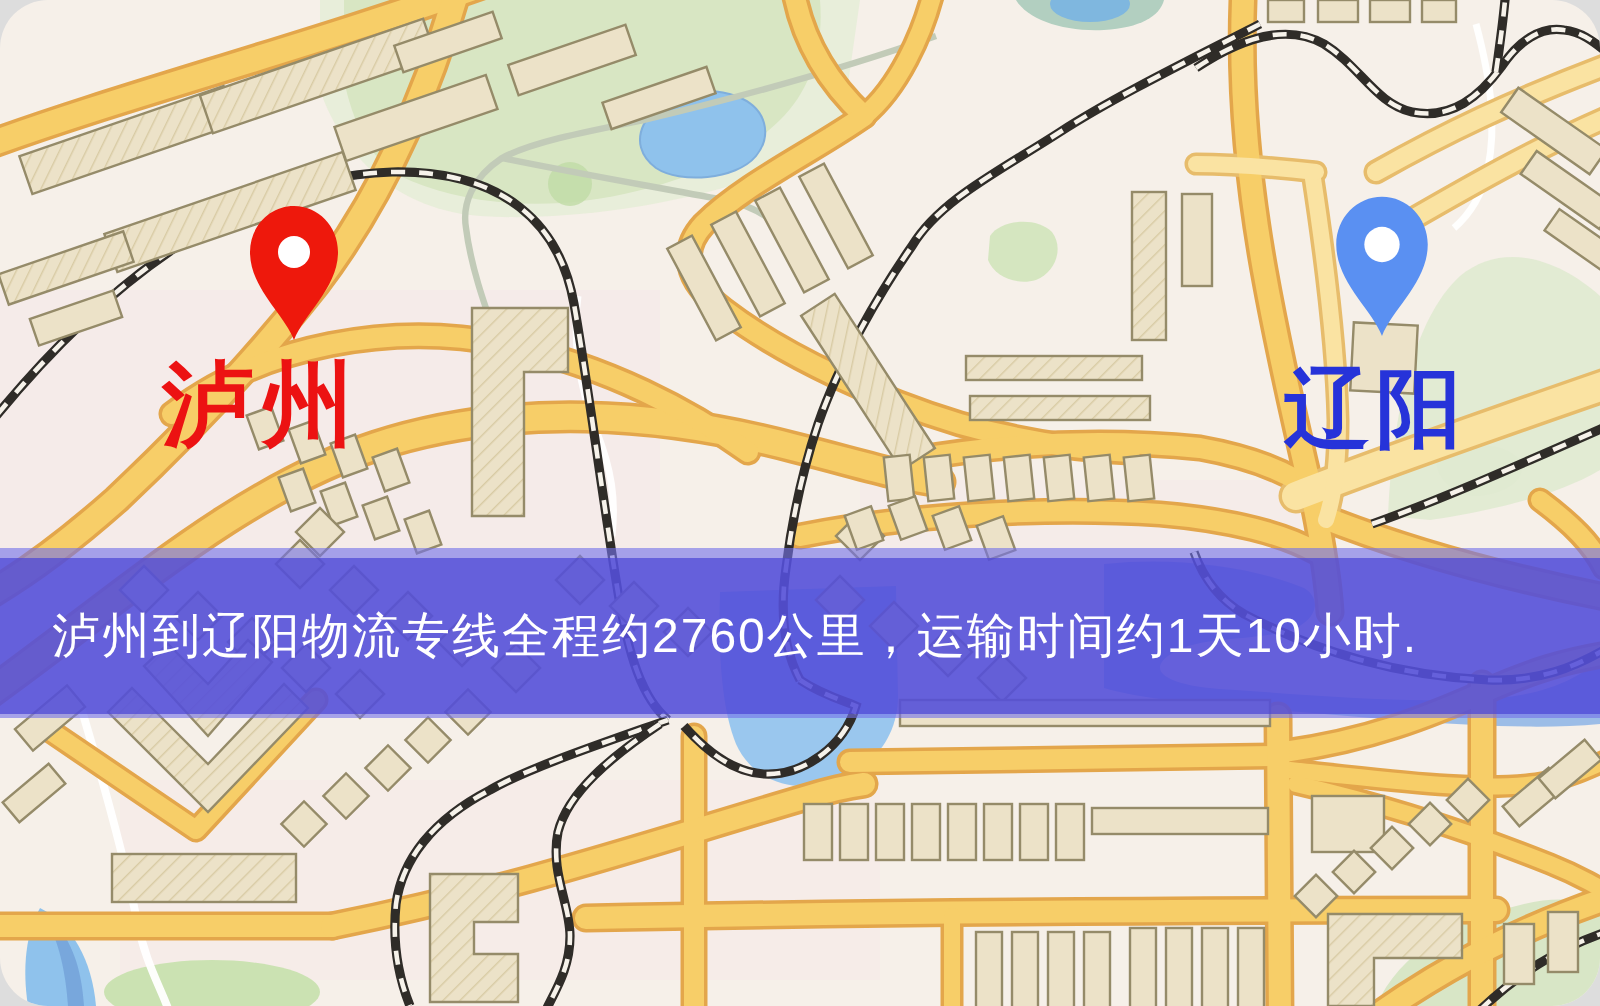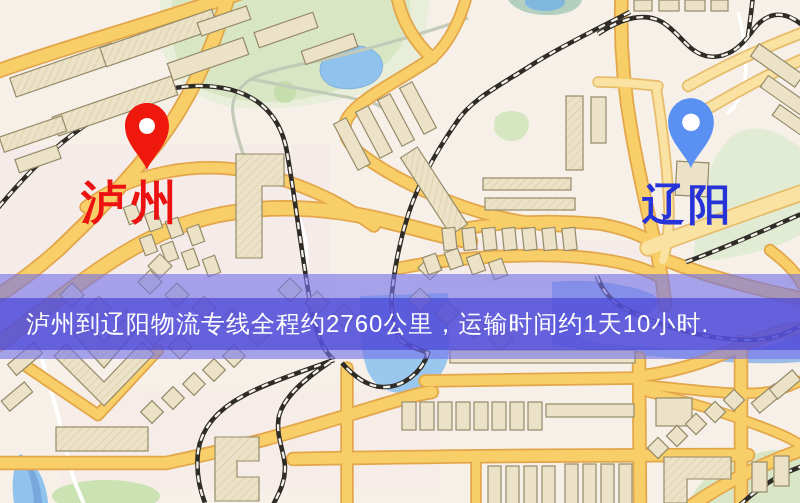--- a/index.html
+++ b/index.html
@@ -1,22 +1,22 @@
 <!DOCTYPE html>
 <html><head>
 <meta charset="utf-8">
 <style>
   html,body{margin:0;padding:0;background:#ddd;}
   .stage{position:relative;width:800px;height:503px;overflow:hidden;
-         font-family:"Liberation Sans","DejaVu Sans",sans-serif;}
+         font-family:"Liberation Sans","DejaVu Sans",sans-serif;border-radius:24px;}
   .stage svg{position:absolute;left:0;top:0;}
   .map-text{font-family:"Liberation Sans","DejaVu Sans",sans-serif;font-weight:600;}
   .banner-outer{position:absolute;left:0;top:274px;width:800px;height:85px;
                 background:rgba(116,114,233,0.62);}
-  .banner-inner{position:absolute;left:0;top:24px;width:800px;height:52px;
+  .banner-inner{position:absolute;left:0;top:5px;width:800px;height:78px;
                 background:rgba(76,70,214,0.72);display:flex;align-items:center;text-align:center;}
   .banner-inner span{color:#ffffff;font-size:24px;padding-left:26px;
                      letter-spacing:1px;white-space:nowrap;}
 </style>
 </head>
 <body>
 
 <div class="stage">
   <svg width="800" height="503" viewBox="0 0 800 503">
     <defs>

